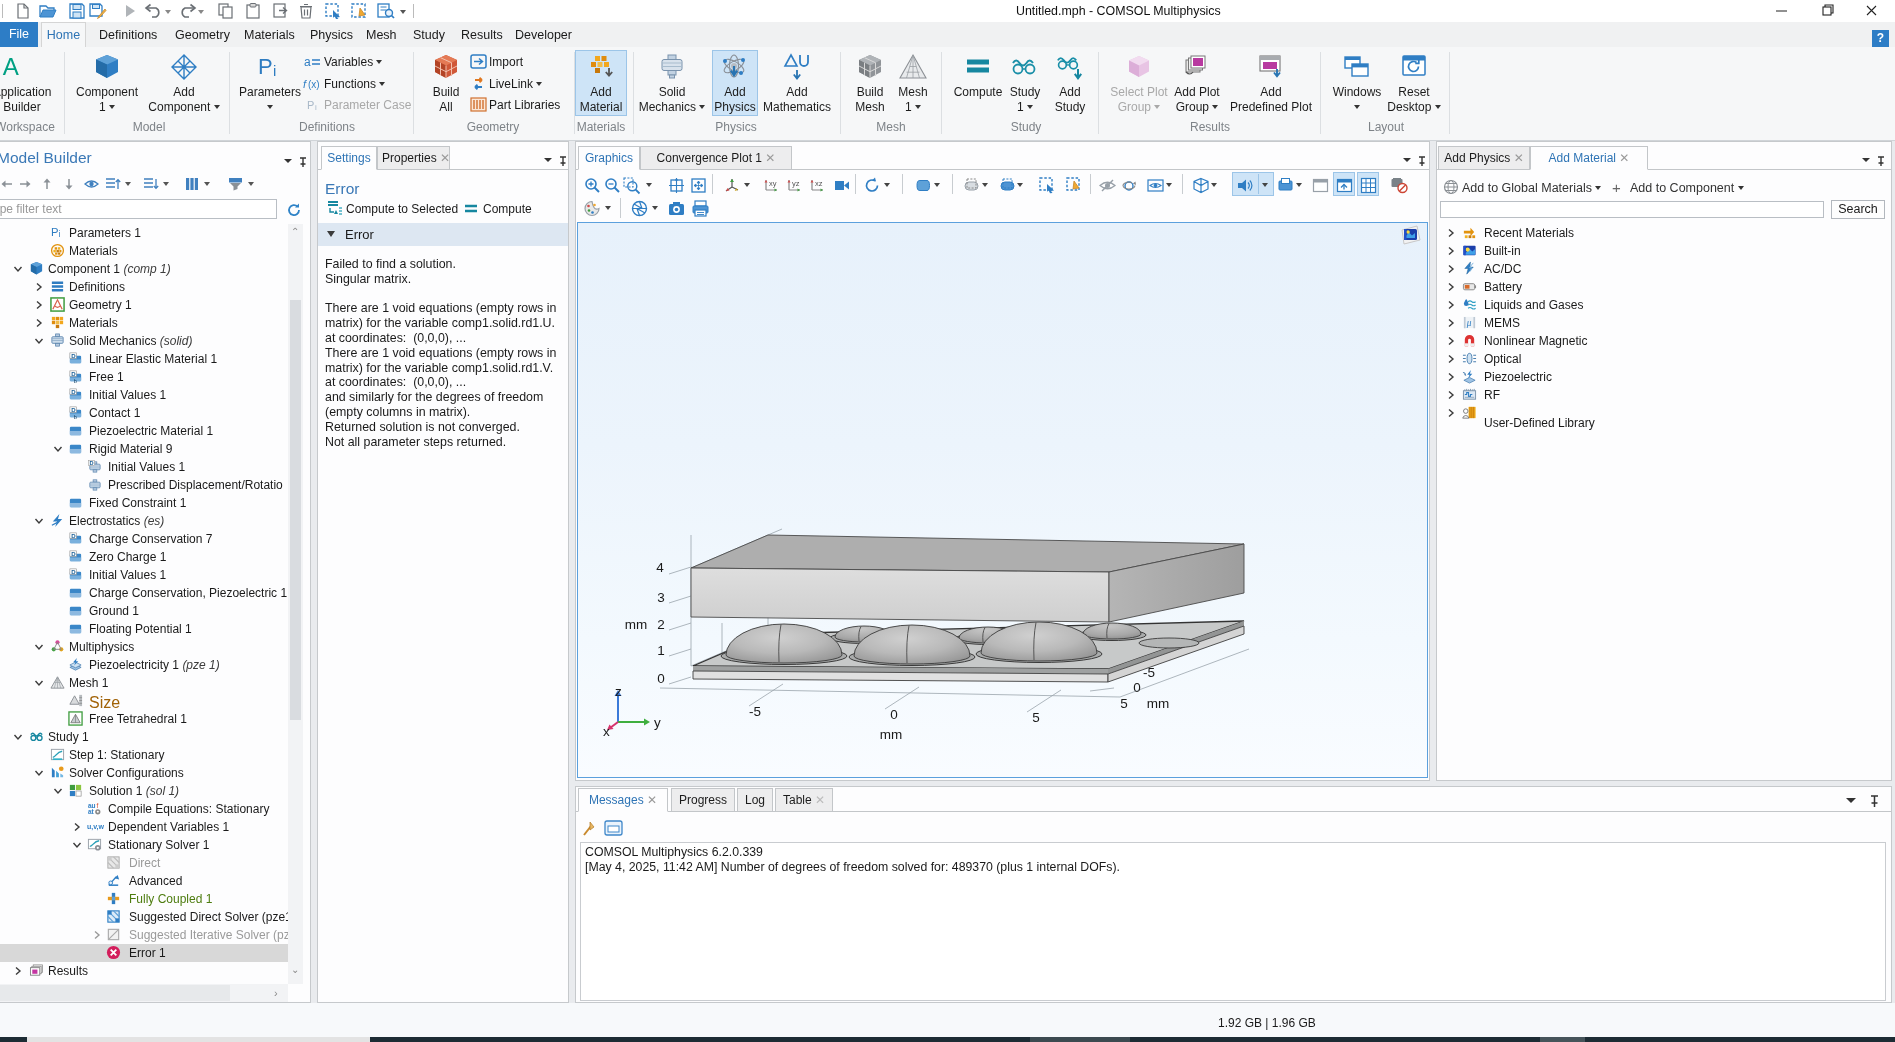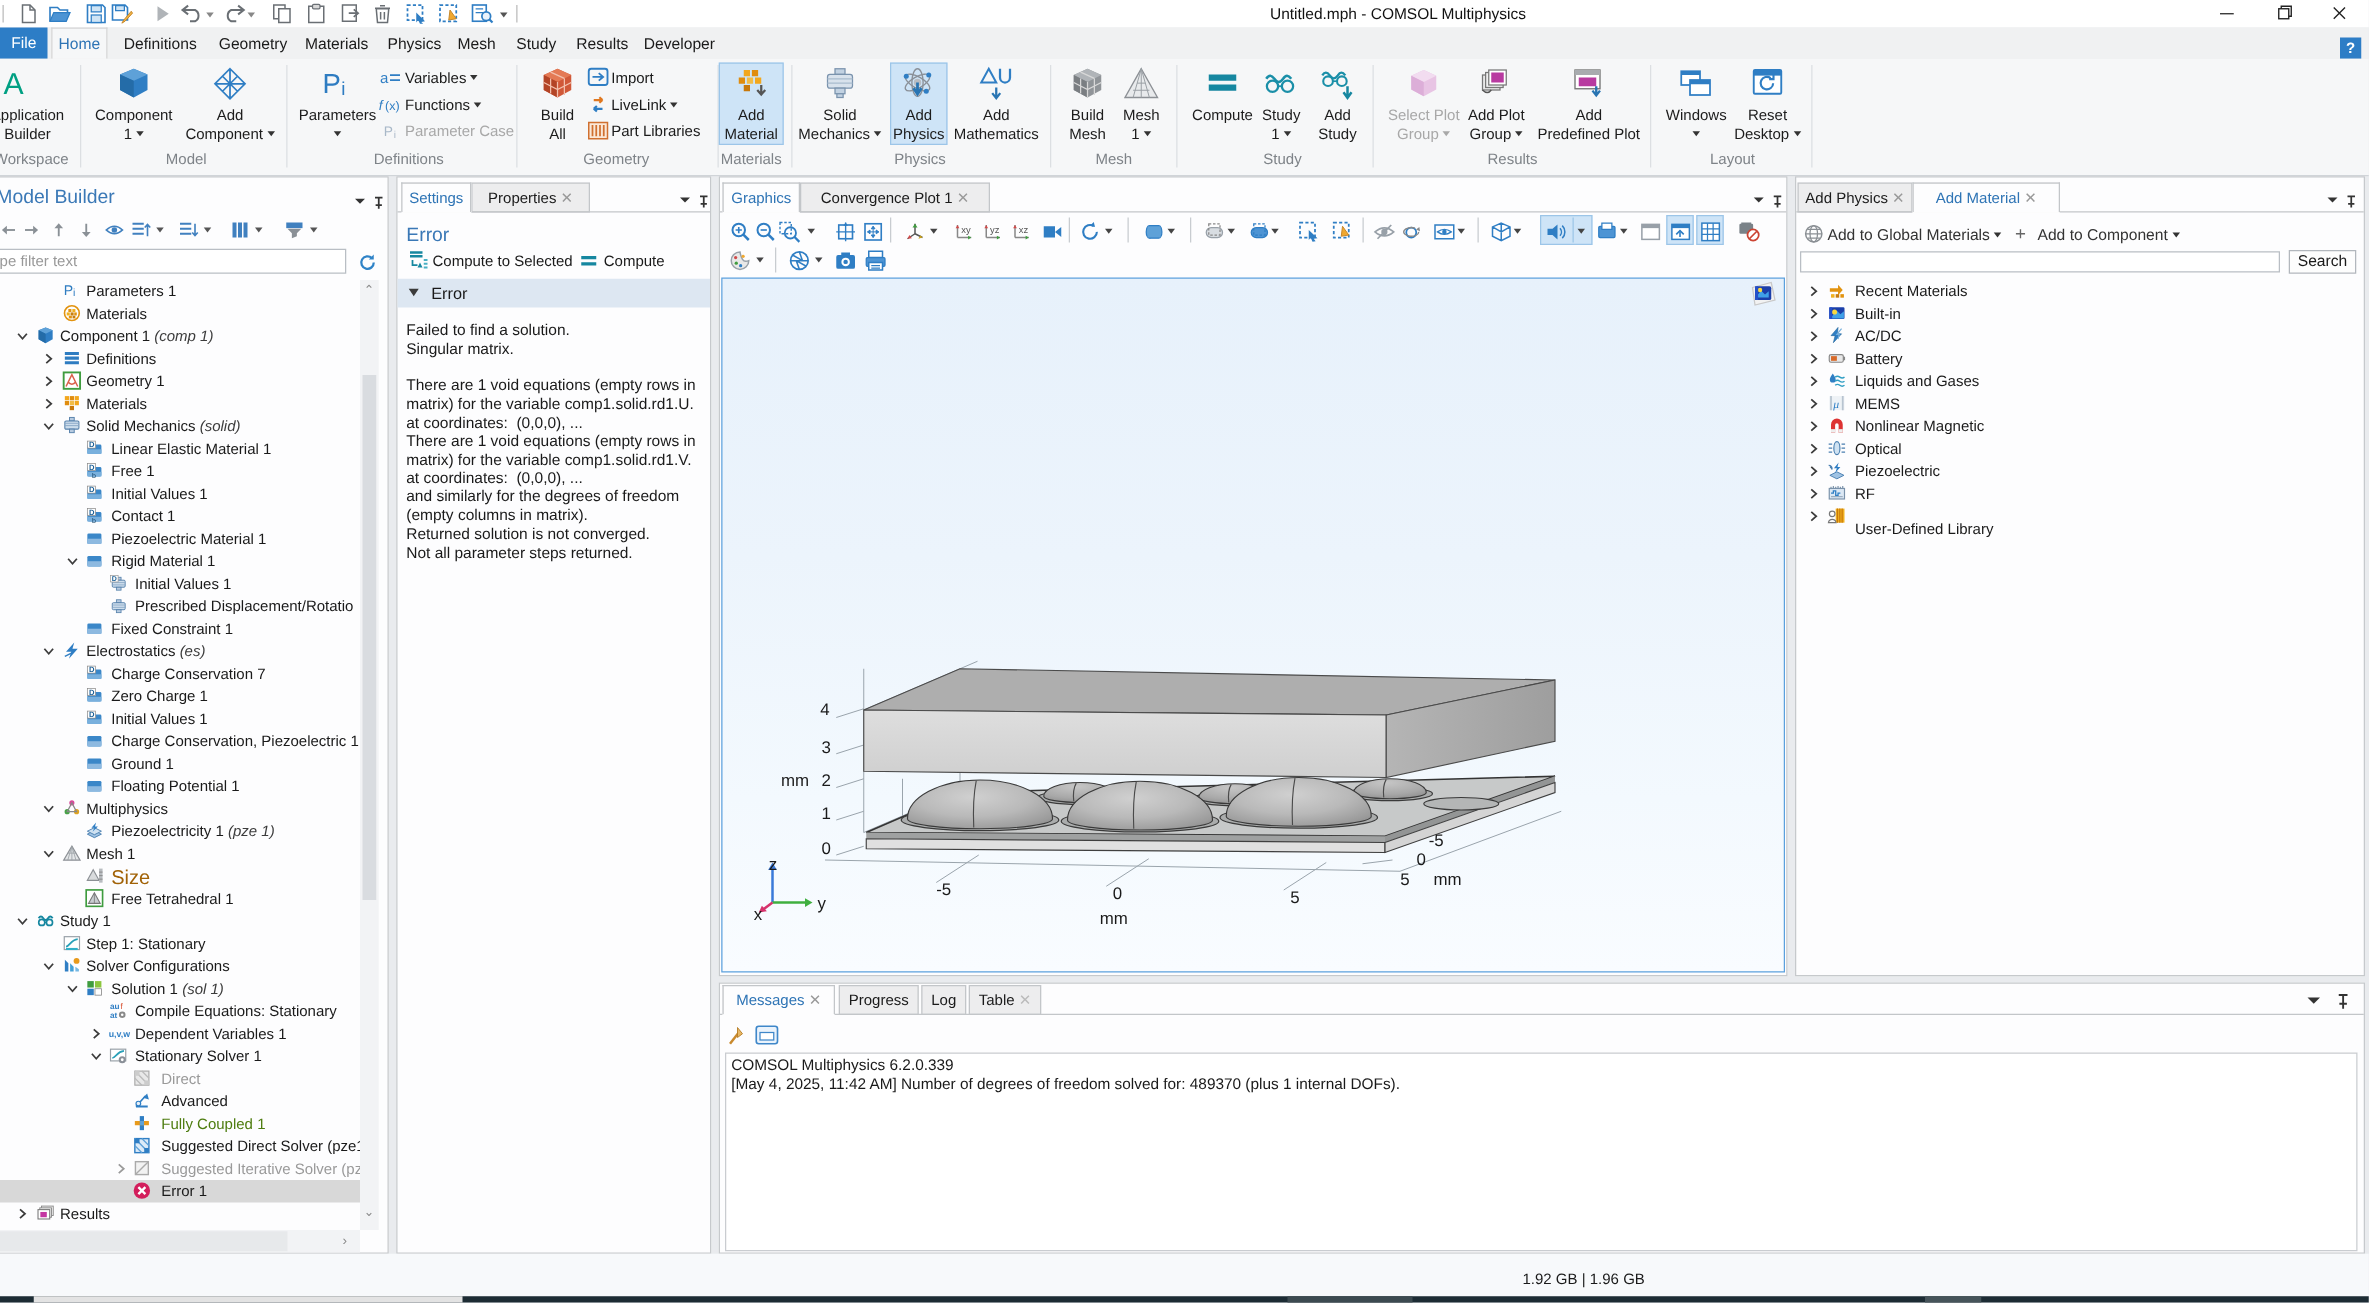--- a/index.html
+++ b/index.html
@@ -451,21 +451,21 @@
       <rect x="2" y="8.5" width="12" height="4.5" fill="#8db9e0"></rect>
     </svg>
     <div class="tx" style="left:89px;top:283px;font-size:12px;color:#1a1a1a">Piezoelectric Material 1</div>
     <svg class="ab" style="left:53px;top:303px" width="10" height="10" viewBox="0 0 10 10">
       <path d="M1.5 3 L5 7 L8.5 3" fill="none" stroke="#3c3c3c" stroke-width="1.4"></path>
     </svg>
     <svg class="ab" style="left:68px;top:300px" width="15" height="15" viewBox="0 0 16 16">
       <rect x="2" y="4" width="12" height="9" rx="1.2" fill="#3b87c8"></rect>
       <rect x="2" y="8.5" width="12" height="4.5" fill="#8db9e0"></rect>
     </svg>
-    <div class="tx" style="left:89px;top:301px;font-size:12px;color:#1a1a1a">Rigid Material 1</div>
+    <div class="tx" style="left:89px;top:301px;font-size:12px;color:#1a1a1a">Rigid Material 9</div>
     <svg class="ab" style="left:87px;top:318px" width="15" height="15" viewBox="0 0 16 16">
       <rect x="6.5" y="3" width="4" height="2.5" fill="#b8cbe0" stroke="#5580ab" stroke-width=".7"></rect>
       <rect x="3" y="5.5" width="11" height="6" rx="1" fill="#cdddec" stroke="#5580ab" stroke-width=".8"></rect>
       <path d="M3 7.5 h11 M3 9.5 h11" stroke="#8aa8c6" stroke-width=".7"></path>
       <rect x="6.5" y="11.5" width="4" height="2.5" fill="#b8cbe0" stroke="#5580ab" stroke-width=".7"></rect>
       <rect x="1.5" y="1.5" width="6.5" height="5.5" fill="#fff" stroke="#999" stroke-width=".6"></rect>
       <text x="2.6" y="6.3" font-size="6" font-weight="bold" fill="#1a5f96">D</text>
     </svg>
     <div class="tx" style="left:108px;top:319px;font-size:12px;color:#1a1a1a">Initial Values 1</div>
     <svg class="ab" style="left:87px;top:336px" width="15" height="15" viewBox="0 0 16 16">
@@ -677,21 +677,21 @@
 <div class="ab" style="left:288px;top:224px;width:15px;height:760px;background:#f2f3f5"></div>
 <div class="ab" style="left:290px;top:300px;width:11px;height:420px;background:#d9dce0"></div>
 <div class="tx" style="left:291px;top:226px;color:#8a8a8a;font-size:10px">⌃</div>
 <div class="tx" style="left:291px;top:964px;color:#8a8a8a;font-size:10px">⌄</div>
 <div class="ab" style="left:-2px;top:984px;width:290px;height:18px;background:#f2f3f5"></div>
 <div class="ab" style="left:-2px;top:985px;width:232px;height:16px;background:#e7e9eb"></div>
 <div class="tx" style="left:274px;top:987px;color:#8a8a8a;font-size:11px">›</div>
 
 <div class="panel" style="left:317px;top:141px;width:252px;height:862px"></div>
 <div class="tab sel" style="left:321px;top:146px;width:56px;z-index:3">Settings</div>
-<div class="tab" style="left:377px;top:146px;width:95px">Properties <span style="color:#999">✕</span></div>
+<div class="tab" style="left:377px;top:146px;width:73px">Properties <span style="color:#999">✕</span></div>
 <div class="ab" style="left:318px;top:169px;width:250px;height:1px;background:#c3c6c9"></div>
 <div class="tab sel" style="left:321px;top:146px;width:56px;border-bottom:1px solid #fdfdfe;z-index:4">Settings</div>
 <svg class="ab" style="left:543px;top:155px" width="26" height="12" viewBox="0 0 26 12">
  <path d="M1 3 l4 4 l4 -4 z" fill="#333"></path>
  <path d="M17 2 h6 m-3 0 v6 m-2.5 0 h5 m-2.5 0 v3" stroke="#333" stroke-width="1.4" fill="none"></path>
 </svg>
 <div class="tx" style="left:325px;top:180px;font-size:15.5px;color:#3a78b6">Error</div>
 <svg class="ab" style="left:327px;top:200px" width="16" height="16" viewBox="0 0 16 16">
  <path d="M1 2 h10 M1 5 h10" stroke="#1687a0" stroke-width="2"></path>
  <path d="M3 8 v4 h4" stroke="#1687a0" stroke-width="1.4" fill="none"></path>

